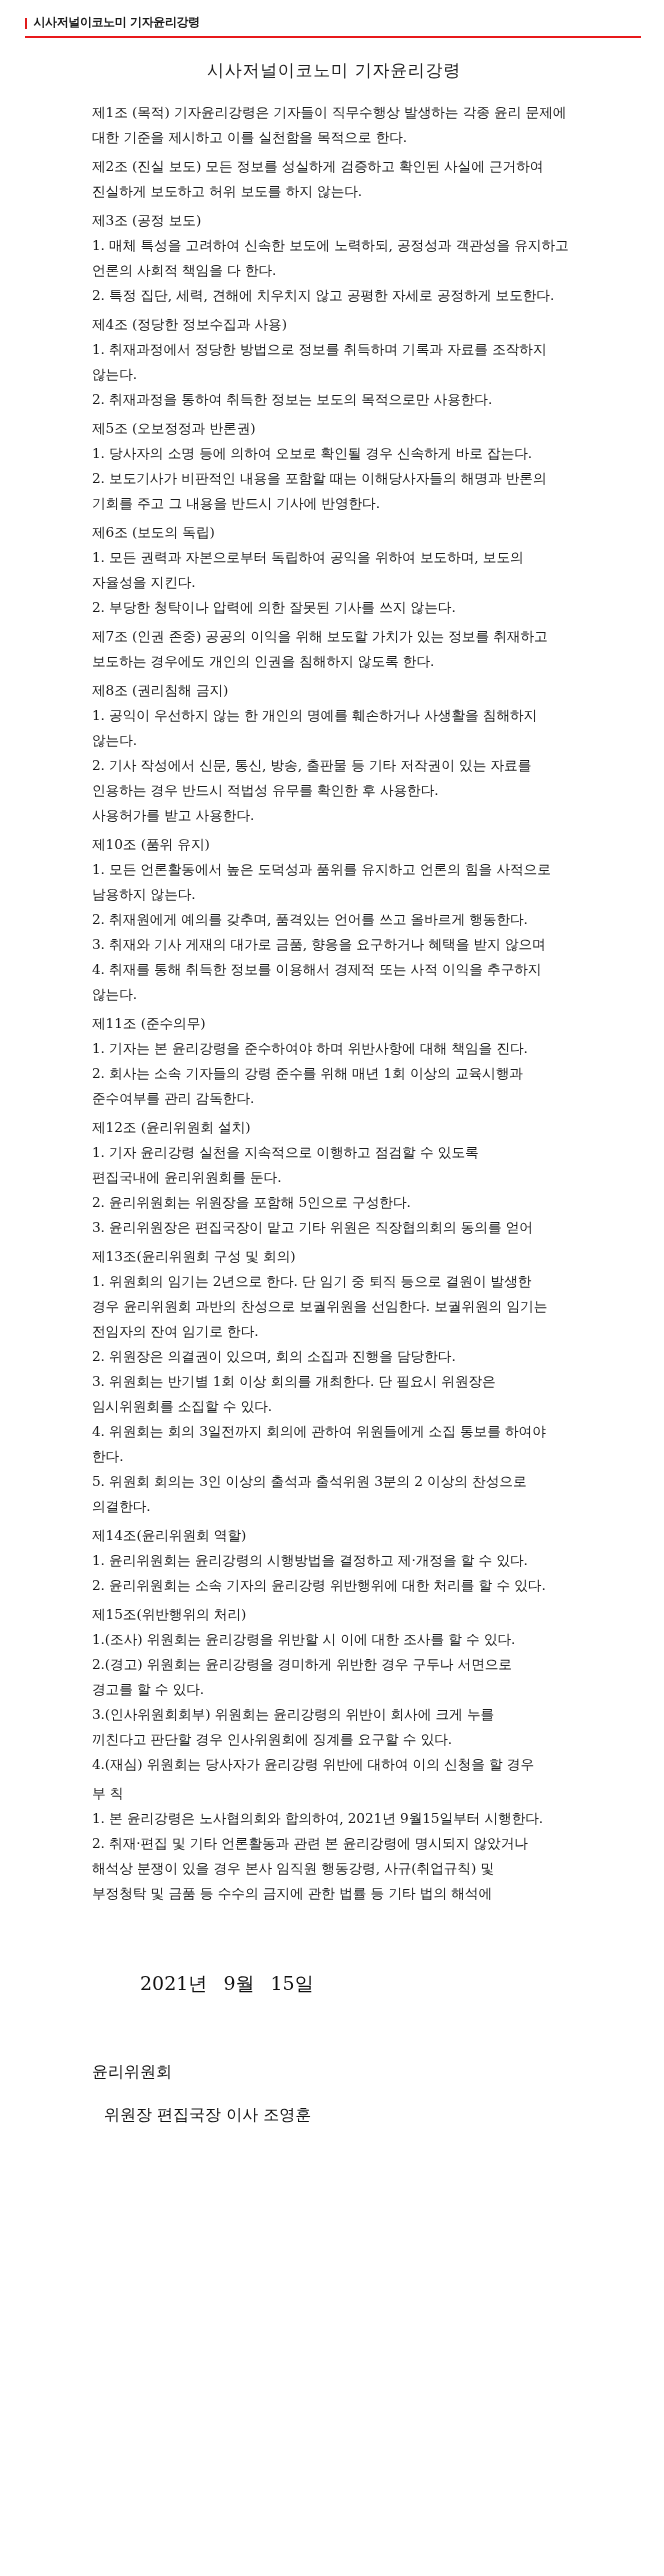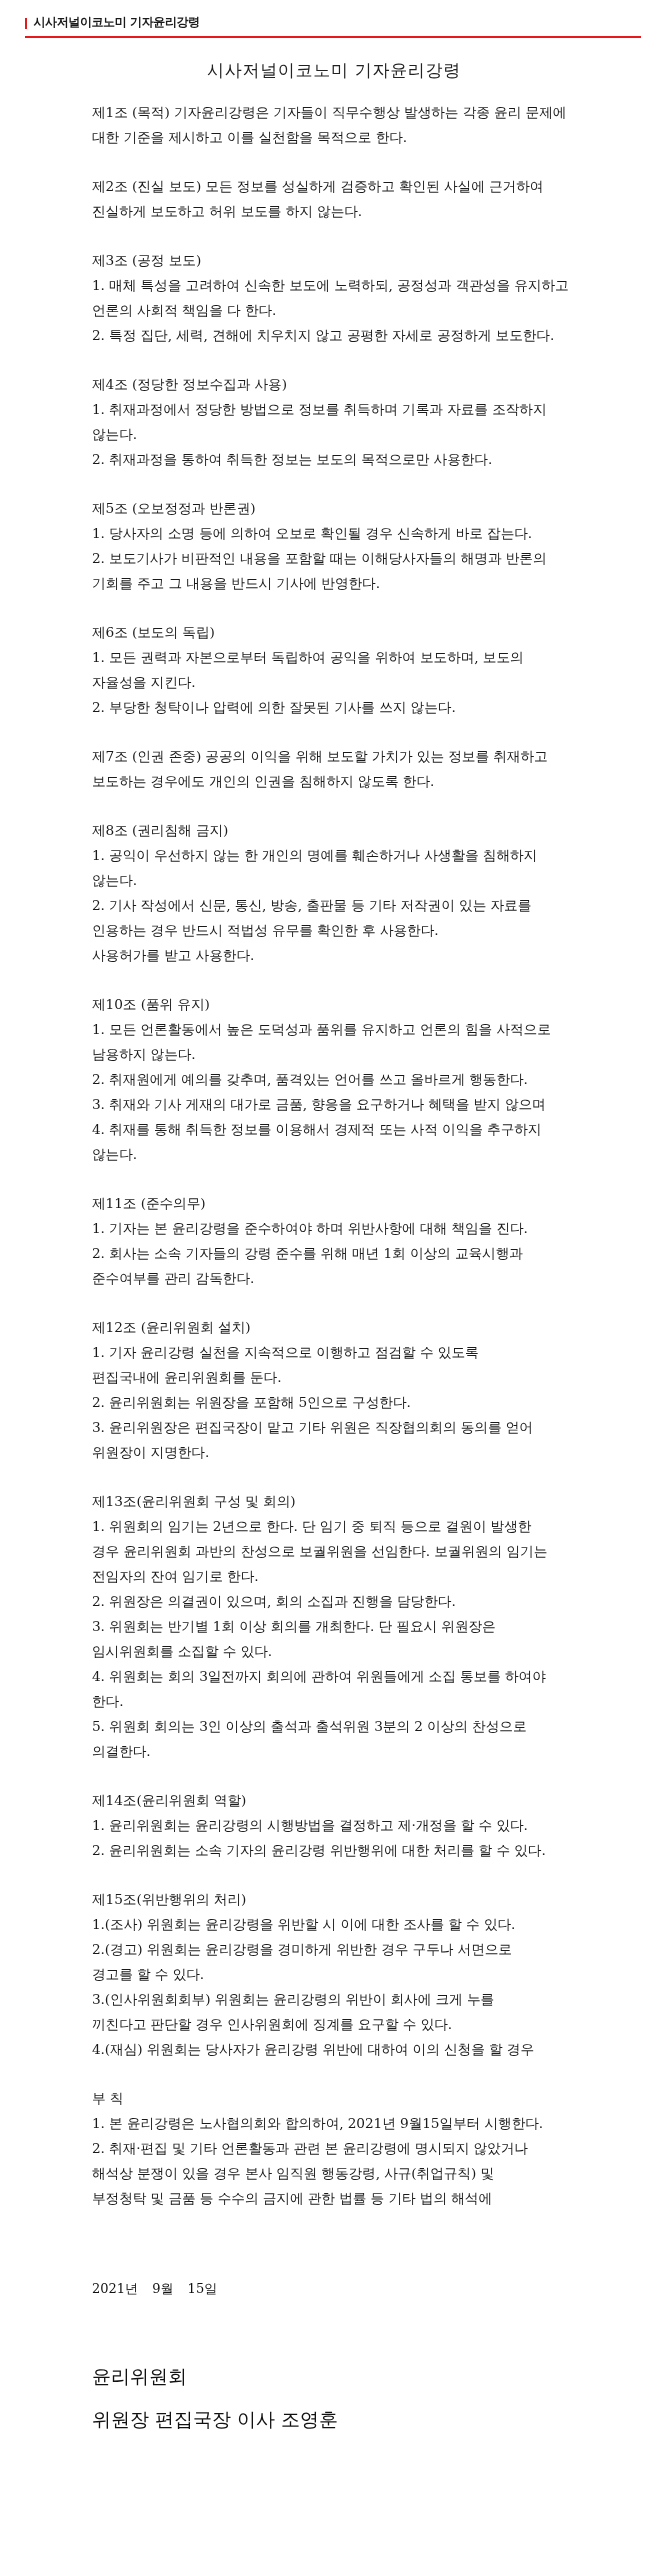--- a/index.html
+++ b/index.html
@@ -4,28 +4,28 @@
 <style>
   html, body { margin: 0; padding: 0; background: #ffffff; }
   body { width: 664px; min-height: 2576px; position: relative; font-family: "DejaVu Sans", "Liberation Sans", sans-serif; color: #111; }
   .page-header { position: absolute; left: 25px; top: 12.7px; width: 616px; height: 25px; }
   .page-header .marker { position: absolute; left: 0; top: 5.6px; width: 2.1px; height: 10.6px; background: #e01b1b; }
   .page-header .header-title { position: absolute; left: 8.5px; top: 1.4px; font-size: 12px; font-weight: bold; color: #1a1a1a; letter-spacing: -0.4px; white-space: nowrap; }
   .page-header .rule { position: absolute; left: 0; top: 23px; width: 616px; height: 2.1px; background: #e8191b; }
 
   .doc { position: absolute; left: 92px; top: 56px; width: 484px; font-family: "DejaVu Serif", "Liberation Serif", serif; }
   .doc-title { text-align: center; font-family: "DejaVu Sans", sans-serif; font-size: 17px; color: #222; letter-spacing: 0.7px; height: 28px; line-height: 28px; margin: 0 0 15.5px 0; font-weight: normal; }
-  .article { margin-top: 24px; }
+  .article { margin-top: 4px; }
   .article:first-of-type { margin-top: 0; }
   .line { font-size: 13.7px; line-height: 25px; color: #1a1a1a; text-align: justify; text-align-last: left; letter-spacing: -0.1px; }
   .line.head { }
   .spacer-date { height: 65px; }
-  .date { font-size: 13px; line-height: 25px; word-spacing: 10px; }
+  .date { font-size: 19px; line-height: 25px; word-spacing: 10px; margin-left: 48px; }
   .committee { margin-top: 63px; }
-  .member { font-size: 19px; line-height: 25px; margin-top: 18.3px; }
+  .member { font-size: 16px; line-height: 25px; margin-top: 18.3px; }
   .member:first-child { margin-top: 0; }
 </style>
 </head>
 <body>
 
 <div class="page-header">
   <span class="marker"></span>
   <span class="header-title">시사저널이코노미 기자윤리강령</span>
   <span class="rule"></span>
 </div>
@@ -91,21 +91,20 @@
         <div class="line">1. 기자는 본 윤리강령을 준수하여야 하며 위반사항에 대해 책임을 진다.</div>
         <div class="line">2. 회사는 소속 기자들의 강령 준수를 위해 매년 1회 이상의 교육시행과</div>
         <div class="line">준수여부를 관리 감독한다.</div>
       </div>
       <div class="article">
         <div class="line head">제12조 (윤리위원회 설치)</div>
         <div class="line">1. 기자 윤리강령 실천을 지속적으로 이행하고 점검할 수 있도록</div>
         <div class="line">편집국내에 윤리위원회를 둔다.</div>
         <div class="line">2. 윤리위원회는 위원장을 포함해 5인으로 구성한다.</div>
         <div class="line">3. 윤리위원장은 편집국장이 맡고 기타 위원은 직장협의회의 동의를 얻어</div>
-        <div class="line">위원장이 지명한다.</div>
       </div>
       <div class="article">
         <div class="line head">제13조(윤리위원회 구성 및 회의)</div>
         <div class="line">1. 위원회의 임기는 2년으로 한다. 단 임기 중 퇴직 등으로 결원이 발생한</div>
         <div class="line">경우 윤리위원회 과반의 찬성으로 보궐위원을 선임한다. 보궐위원의 임기는</div>
         <div class="line">전임자의 잔여 임기로 한다.</div>
         <div class="line">2. 위원장은 의결권이 있으며, 회의 소집과 진행을 담당한다.</div>
         <div class="line">3. 위원회는 반기별 1회 이상 회의를 개최한다. 단 필요시 위원장은</div>
         <div class="line">임시위원회를 소집할 수 있다.</div>
         <div class="line">4. 위원회는 회의 3일전까지 회의에 관하여 위원들에게 소집 통보를 하여야</div>
@@ -133,17 +132,17 @@
         <div class="line">2. 취재·편집 및 기타 언론활동과 관련 본 윤리강령에 명시되지 않았거나</div>
         <div class="line">해석상 분쟁이 있을 경우 본사 임직원 행동강령, 사규(취업규칙) 및</div>
         <div class="line">부정청탁 및 금품 등 수수의 금지에 관한 법률 등 기타 법의 해석에</div>
       </div>
     </div>
   <div class="spacer-date"></div>
   <div class="date">2021년 9월 15일</div>
   <div class="committee">
     <div class="member">윤리위원회</div>
     <div id="members">
-        <div class="member" style="margin-top: 18.3px;">위원장 편집국장 이사 조영훈</div>
+        <div class="member" style="margin-top: 18.3px; margin-left: 12px;">위원장 편집국장 이사 조영훈</div>
       </div>
   </div>
 </div>
 
 
 </body></html>

